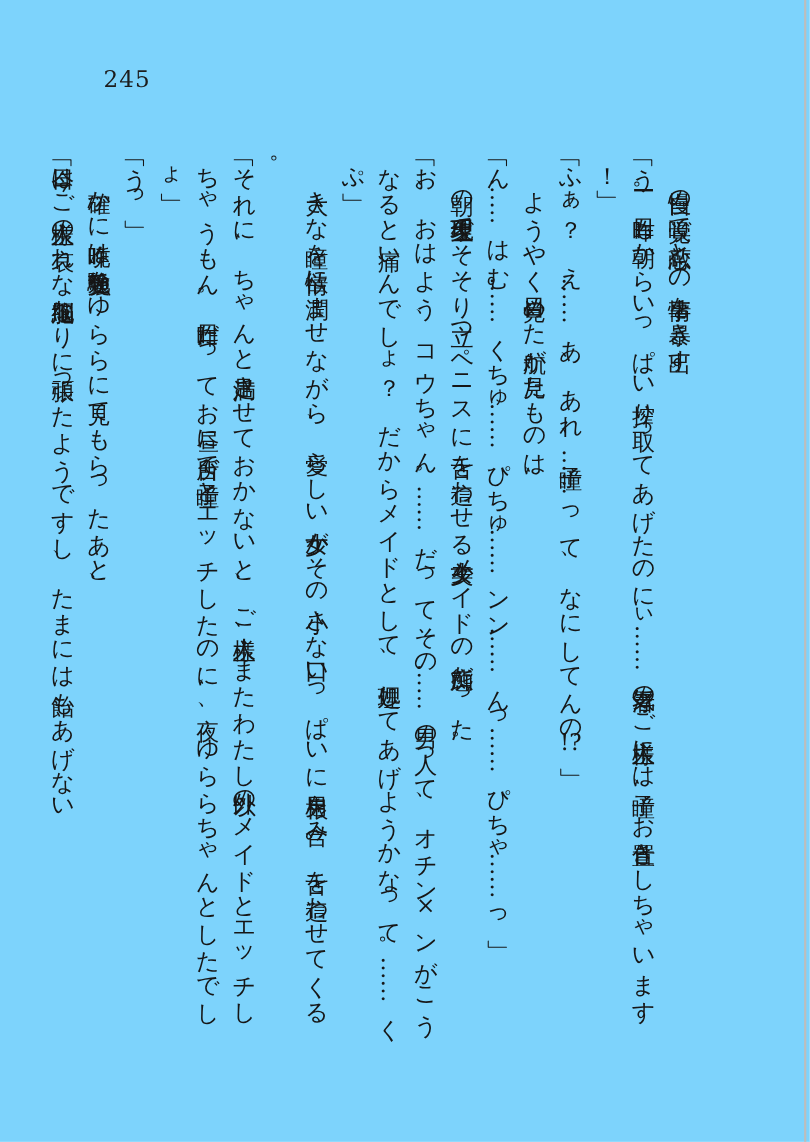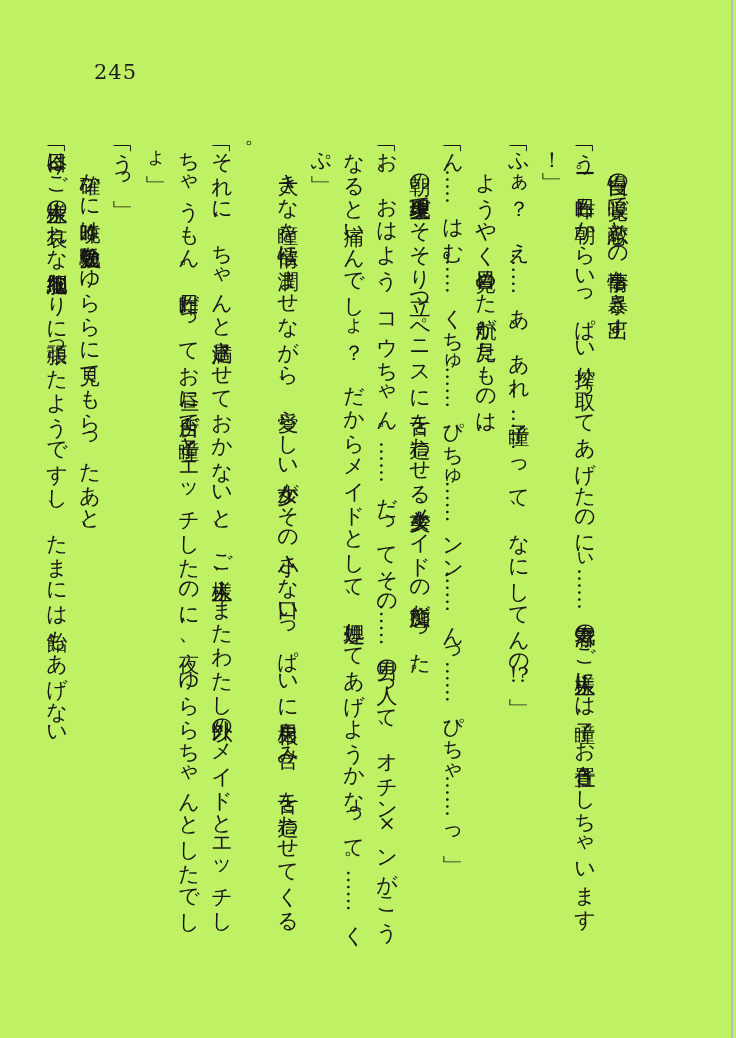--- a/index.html
+++ b/index.html
@@ -9,21 +9,21 @@
   body {
     width: 736px;
     height: 1038px;
     position: relative;
     overflow: hidden;
     background: #ffffff;
   }
   .page {
     position: absolute;
     inset: 0;
-    background: #bef264;
+    background: #7dd3fc;
   }
   .page-number {
     position: absolute;
     top: 60px;
     left: 94px;
     font-family: "DejaVu Serif", "Liberation Serif", serif;
     font-size: 21px;
     letter-spacing: 1px;
     color: #1c1c1c;
   }

